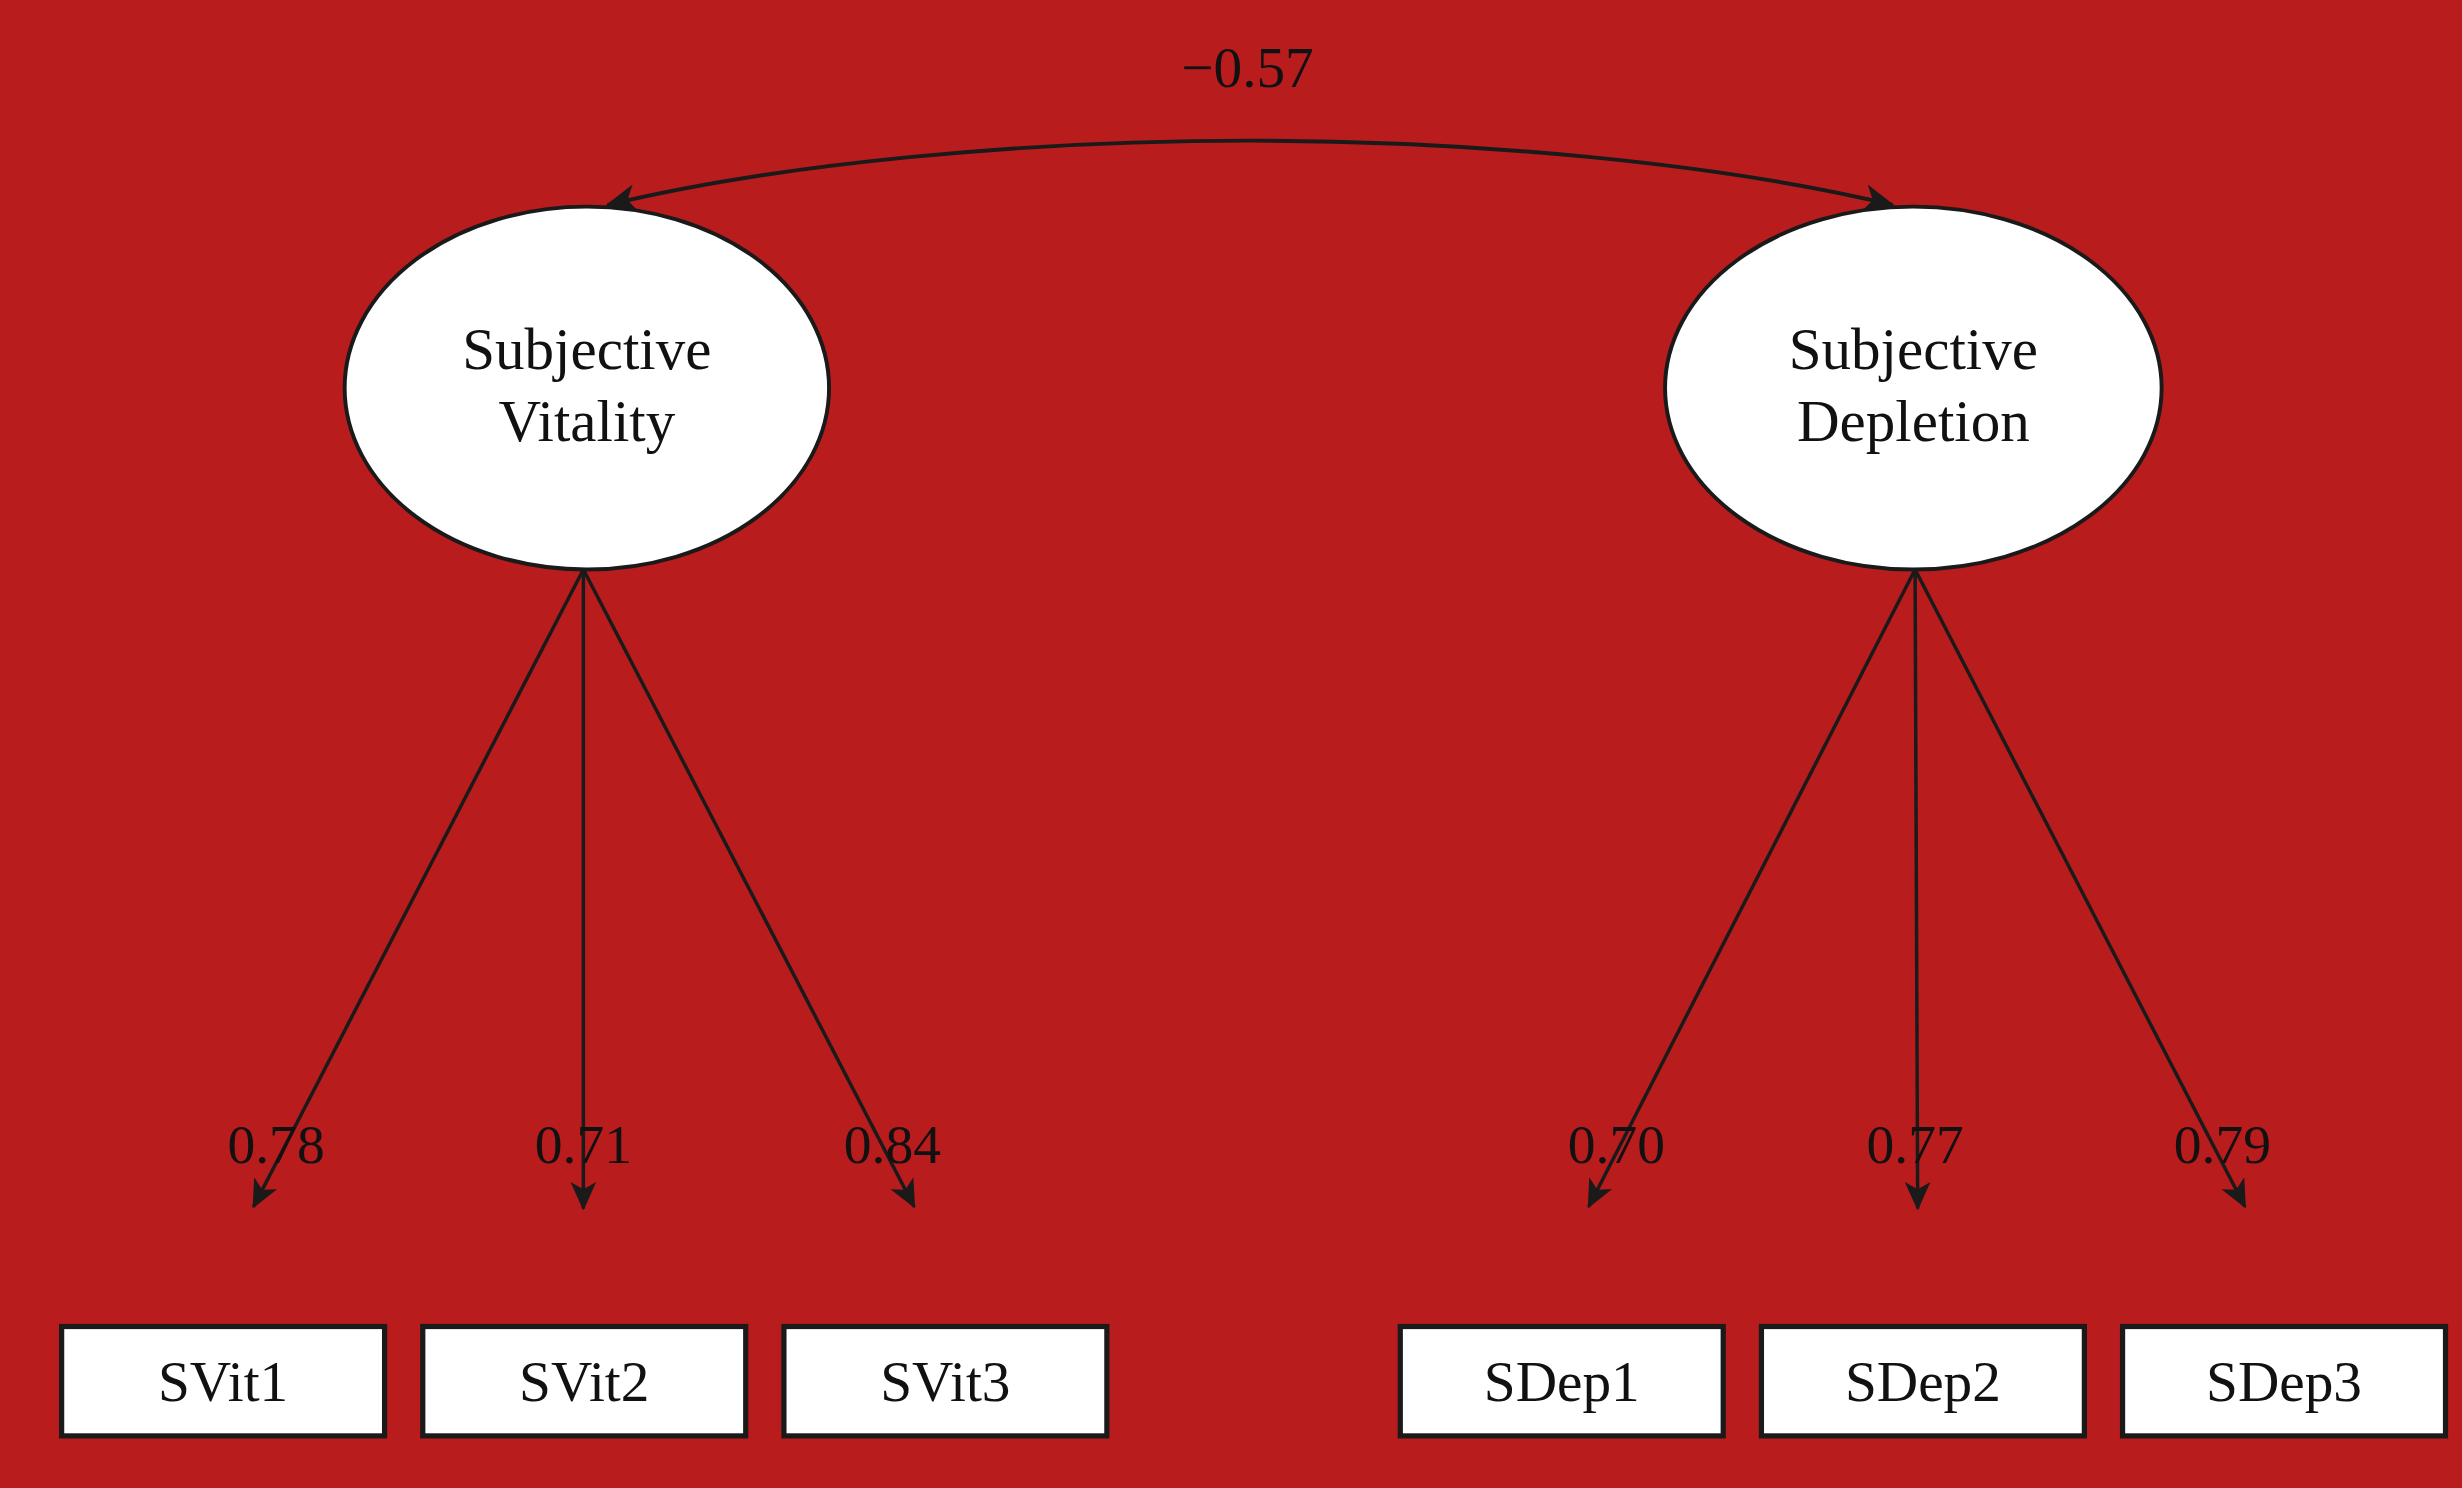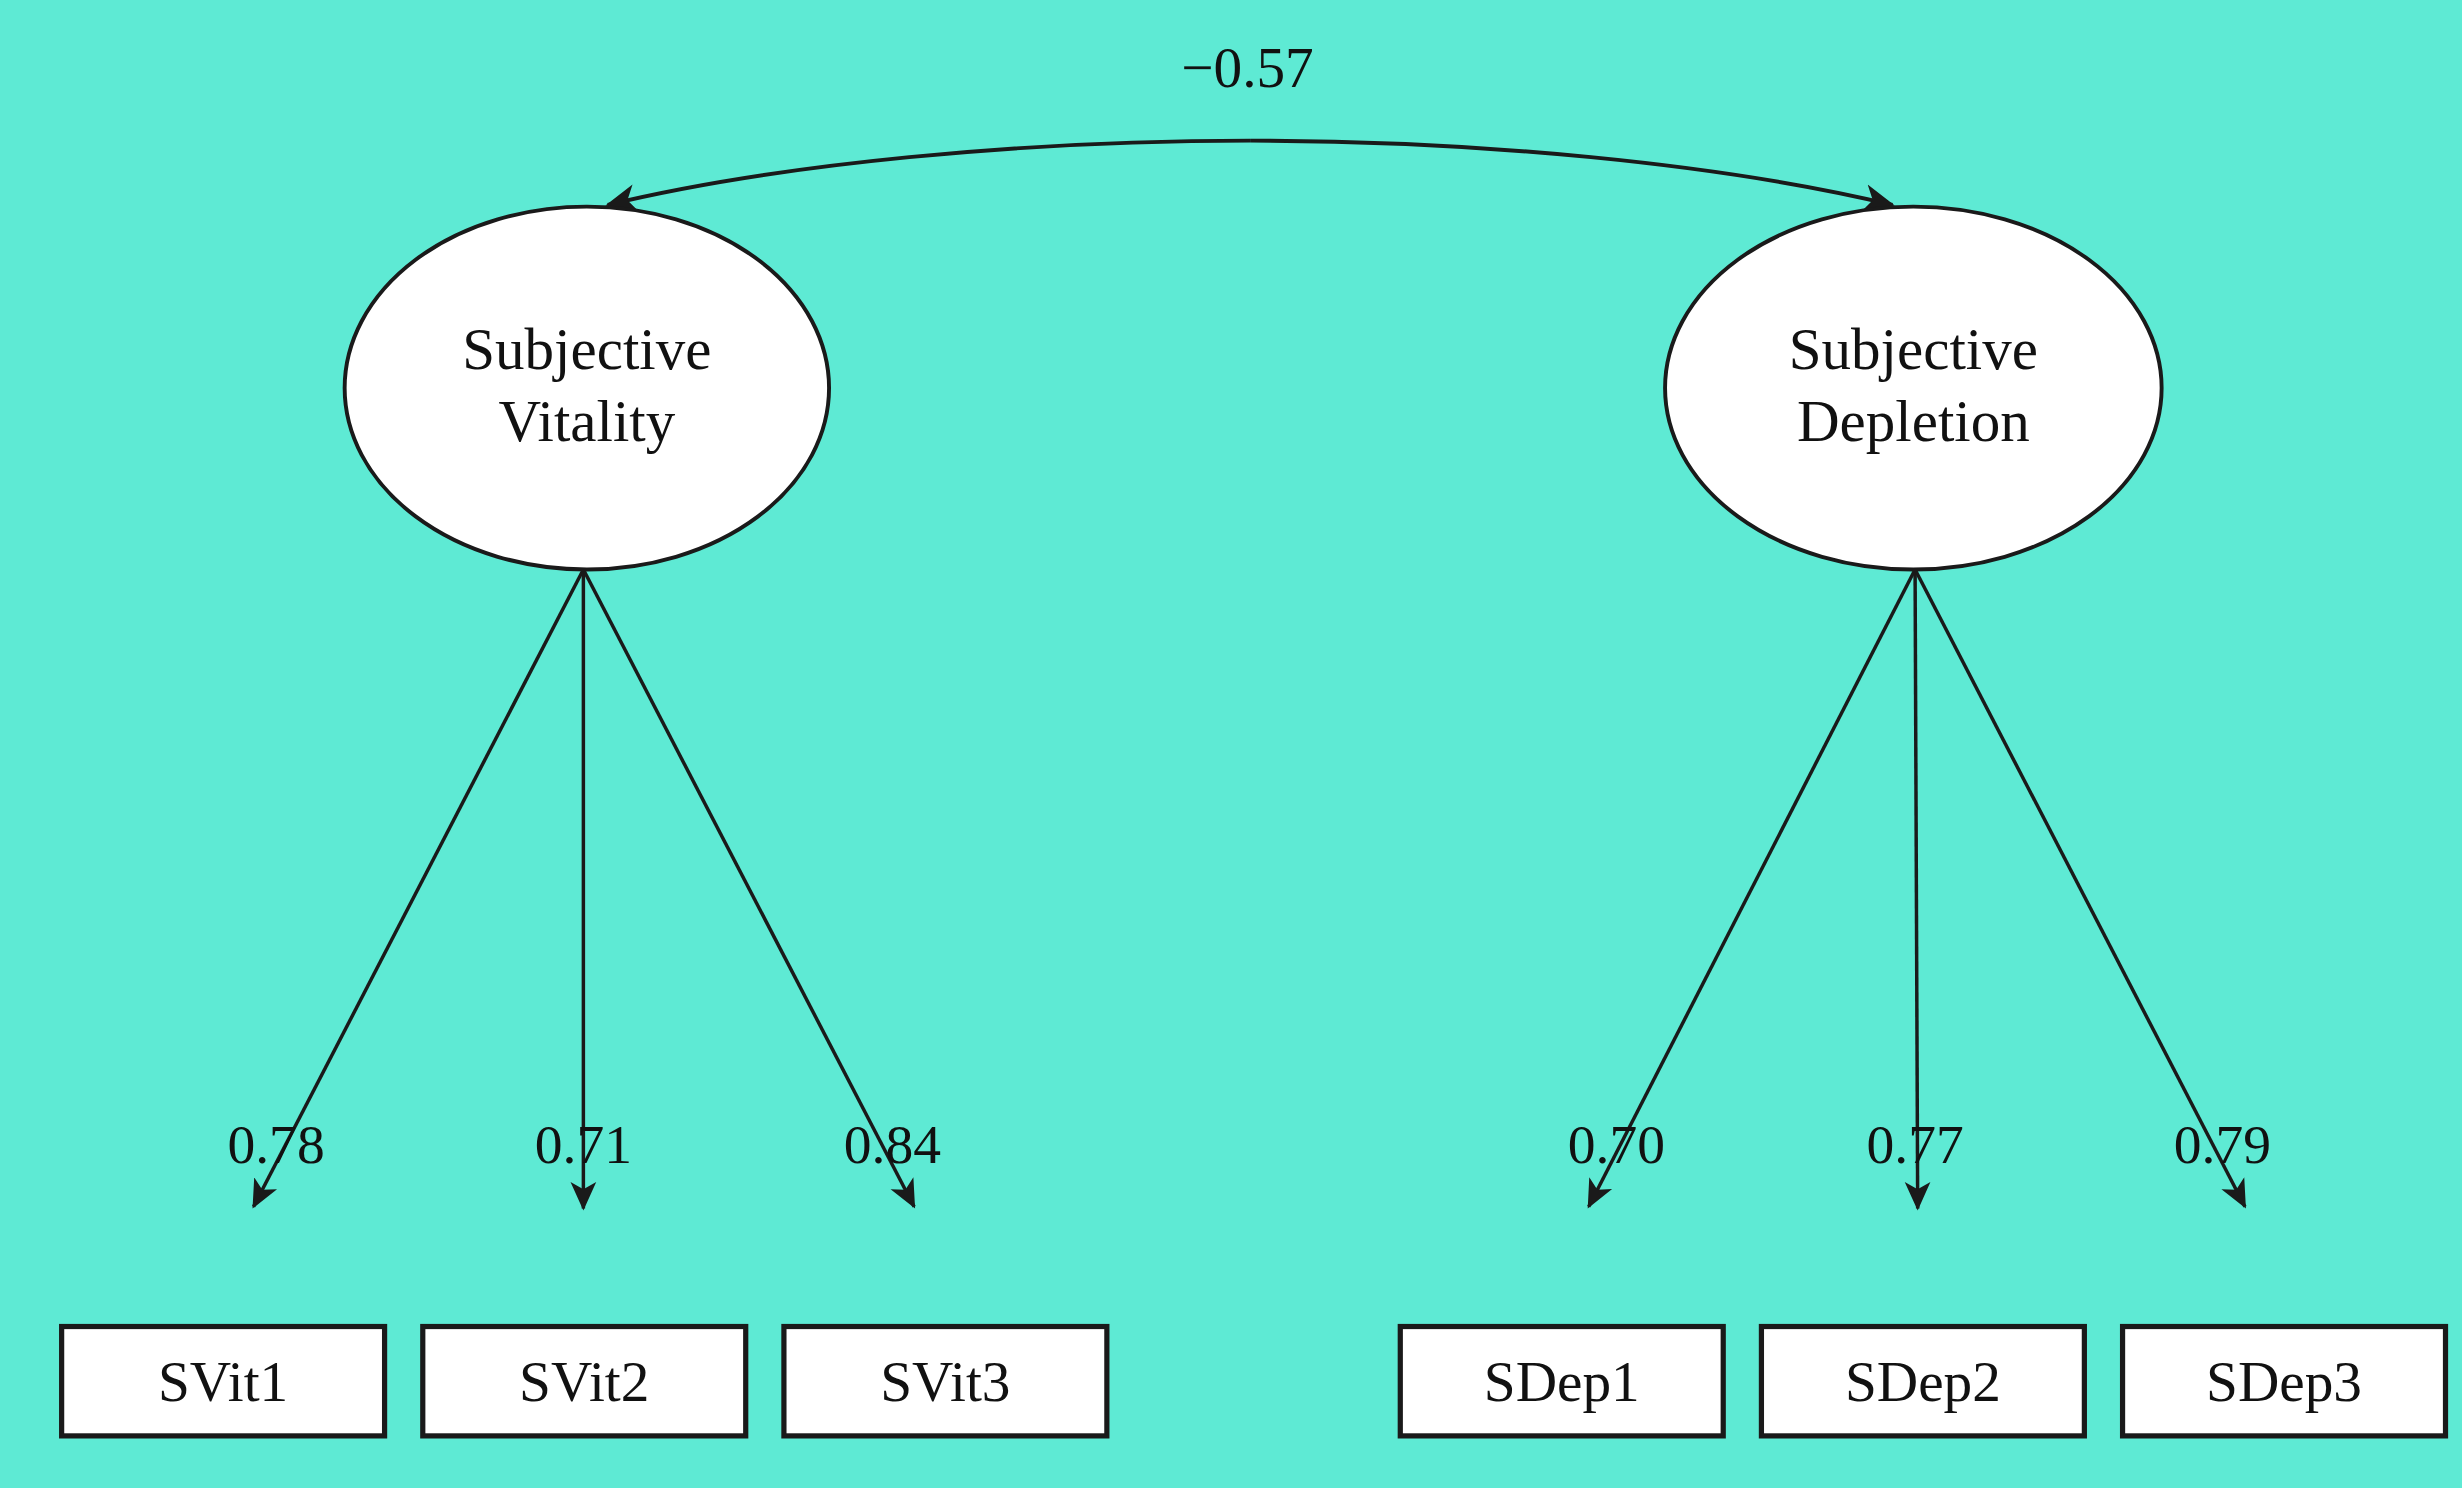--- a/index.html
+++ b/index.html
@@ -8,21 +8,21 @@
     padding: 0;
     background: #ffffff;
   }
   body {
     font-family: "Liberation Serif", "DejaVu Serif", serif;
   }
   #diagram-root {
     position: relative;
     width: 2462px;
     height: 1488px;
-    background: #5eead4;
+    background: #b91c1c;
     overflow: hidden;
   }
   #sem-svg {
     display: block;
     width: 2462px;
     height: 1488px;
   }
   .path-line {
     fill: none;
     stroke: #1a1a1a;

